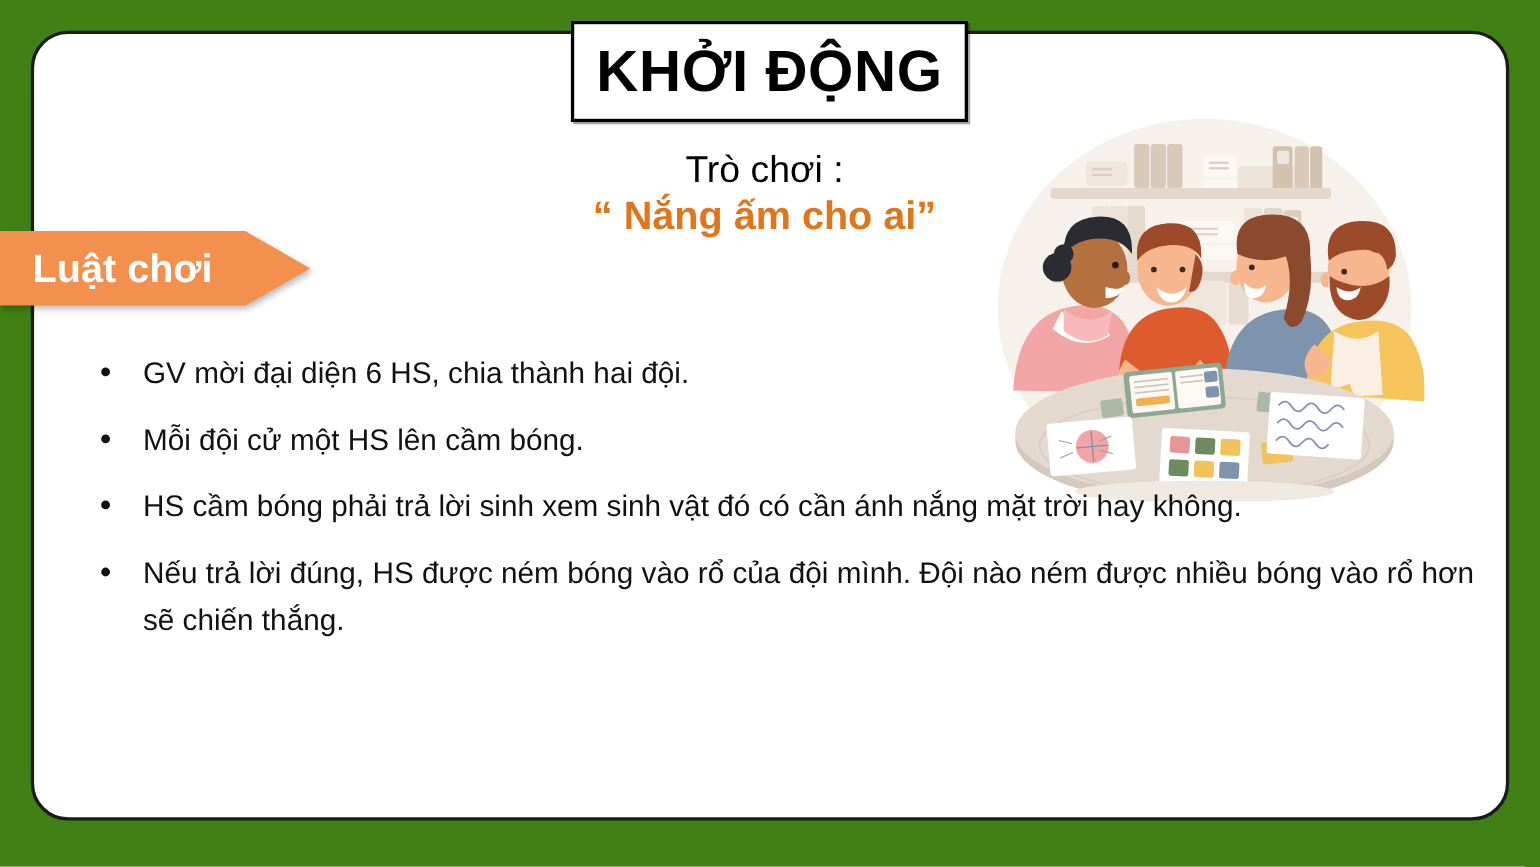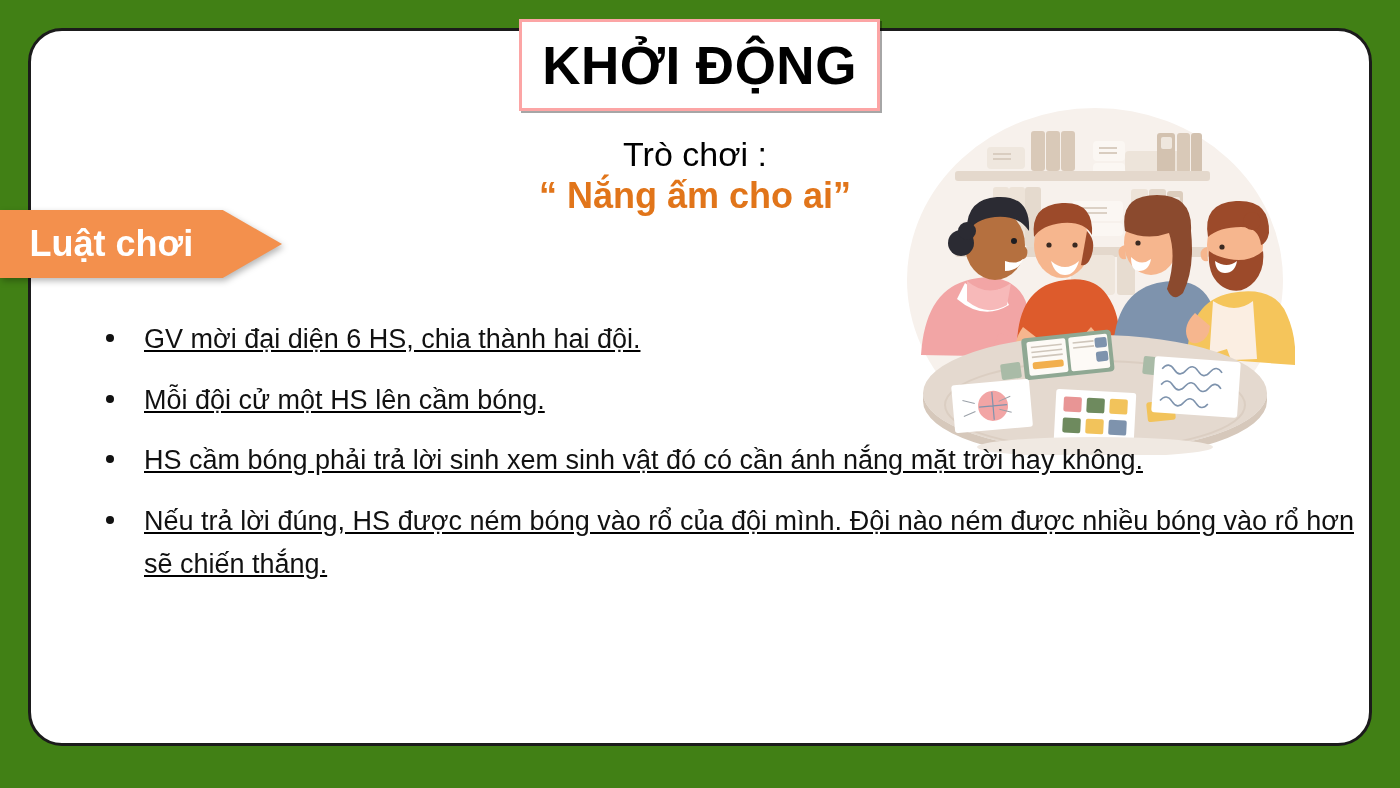--- a/index.html
+++ b/index.html
@@ -31,21 +31,21 @@
     box-sizing: border-box;
   }
   
   .title-box {
     position: absolute;
     left: 519px;
     top: 19px;
     width: 361px;
     height: 92px;
     background: #ffffff;
-    border: 3px solid #fca5a5;
+    border: 3px solid #000000;
     box-sizing: border-box;
     display: flex;
     align-items: center;
     justify-content: center;
     z-index: 20;
     box-shadow: 2px 2px 0 rgba(0,0,0,.35);
   }
   .title-text {
     font-size: 53px;
     font-weight: bold;
@@ -114,25 +114,24 @@
     left: 895px;
     top: 105px;
     width: 400px;
     height: 350px;
     z-index: 10;
   }
   .illustration svg { display: block; width: 100%; height: 100%; }
   
   .rules {
     position: absolute;
-    left: 92px;
+    left: 78px;
     top: 318px;
     width: 1262px;
     z-index: 14;
-    text-decoration: underline;
   }
   .rule-item {
     position: relative;
     display: block;
     padding-left: 52px;
     margin-bottom: 18px;
     font-size: 27px;
     color: #111111;
     line-height: 1.58;
     text-align: justify;

